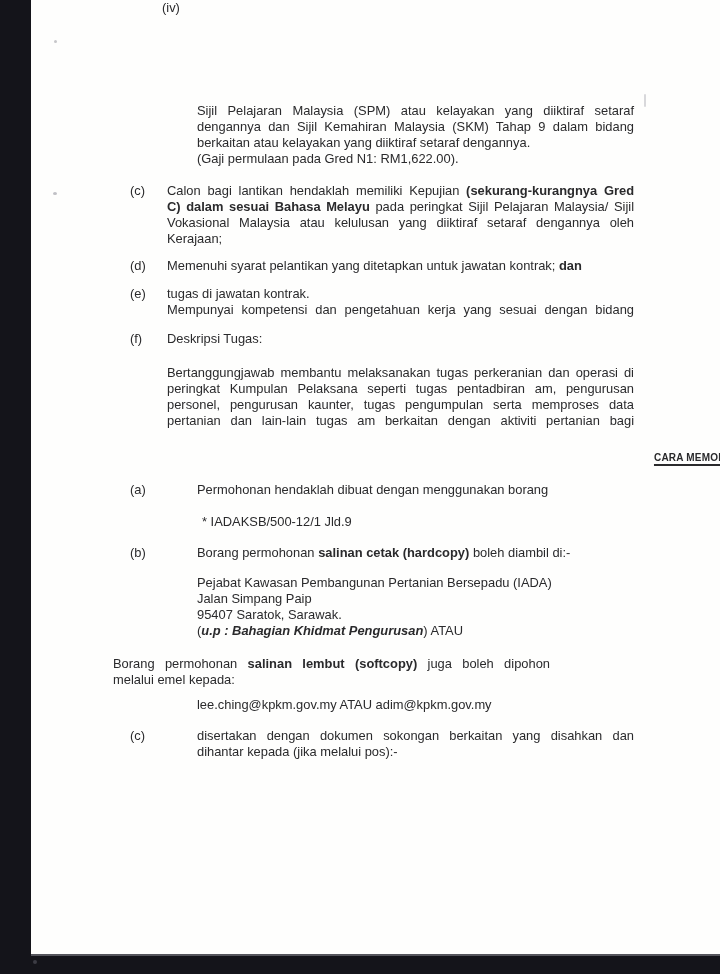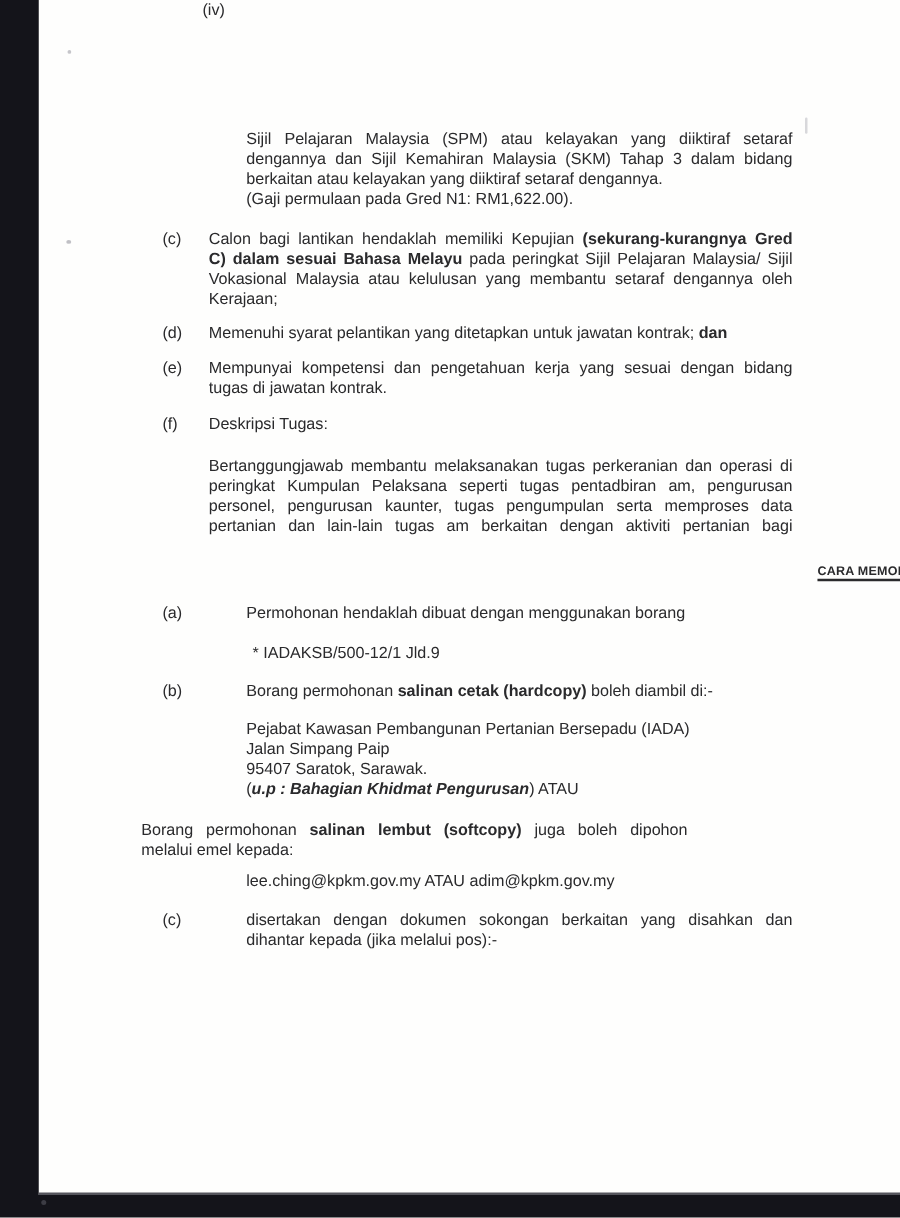--- a/index.html
+++ b/index.html
@@ -68,48 +68,48 @@
 
     <div class="speck speck-a"></div>
     <div class="speck speck-b"></div>
     <div class="smudge-right"></div>
     <div class="speck-bl"></div>
 
     <div class="clause iv m-iv">
       <span class="clabel">(iv)</span>
       <div class="cbody">
           <div class="tline just"><span>Sijil Pelajaran Malaysia (SPM) atau kelayakan yang diiktiraf setaraf</span></div>
-          <div class="tline just"><span>dengannya dan Sijil Kemahiran Malaysia (SKM) Tahap 3 dalam bidang</span></div>
+          <div class="tline just"><span>dengannya dan Sijil Kemahiran Malaysia (SKM) Tahap 9 dalam bidang</span></div>
           <div class="tline"><span>berkaitan atau kelayakan yang diiktiraf setaraf dengannya.</span></div>
           <div class="tline"><span>(Gaji permulaan pada Gred N1: RM1,622.00).</span></div>
         </div>
     </div>
 
     <div class="clause g1 m-c">
       <span class="clabel">(c)</span>
       <div class="cbody">
           <div class="tline just"><span>Calon bagi lantikan hendaklah memiliki Kepujian </span><span style="font-weight: bold;">(sekurang-kurangnya Gred</span></div>
           <div class="tline just"><span style="font-weight: bold;">C) dalam sesuai Bahasa Melayu</span><span> pada peringkat Sijil Pelajaran Malaysia/ Sijil</span></div>
-          <div class="tline just"><span>Vokasional Malaysia atau kelulusan yang membantu setaraf dengannya oleh</span></div>
+          <div class="tline just"><span>Vokasional Malaysia atau kelulusan yang diiktiraf setaraf dengannya oleh</span></div>
           <div class="tline"><span>Kerajaan;</span></div>
         </div>
     </div>
 
     <div class="clause g1 m-d">
       <span class="clabel">(d)</span>
       <div class="cbody">
           <div class="tline"><span>Memenuhi syarat pelantikan yang ditetapkan untuk jawatan kontrak; </span><span style="font-weight: bold;">dan</span></div>
         </div>
     </div>
 
     <div class="clause g1 m-e">
       <span class="clabel">(e)</span>
       <div class="cbody">
+          <div class="tline"><span>tugas di jawatan kontrak.</span></div>
           <div class="tline just"><span>Mempunyai kompetensi dan pengetahuan kerja yang sesuai dengan bidang</span></div>
-          <div class="tline"><span>tugas di jawatan kontrak.</span></div>
         </div>
     </div>
 
     <div class="clause g1 m-f">
       <span class="clabel">(f)</span>
       <div class="cbody">
           <div class="tline"><span>Deskripsi Tugas:</span></div>
         </div>
     </div>
 

